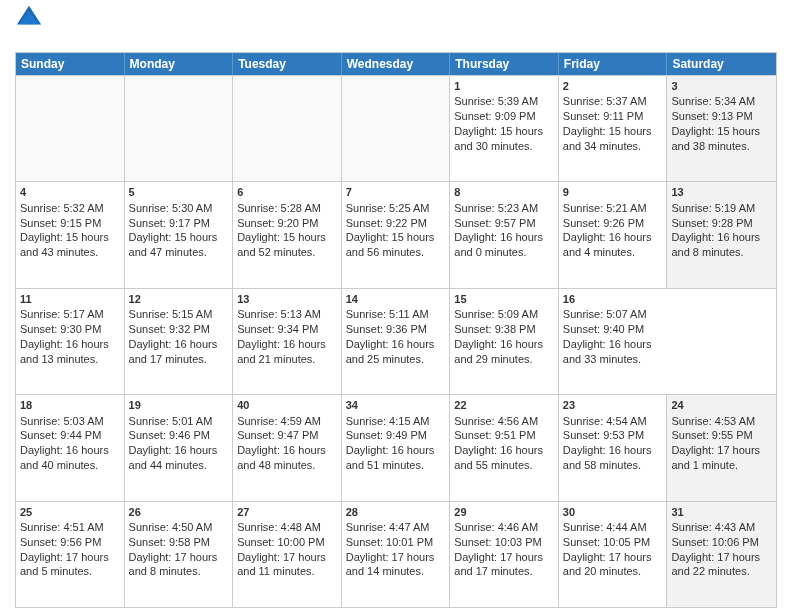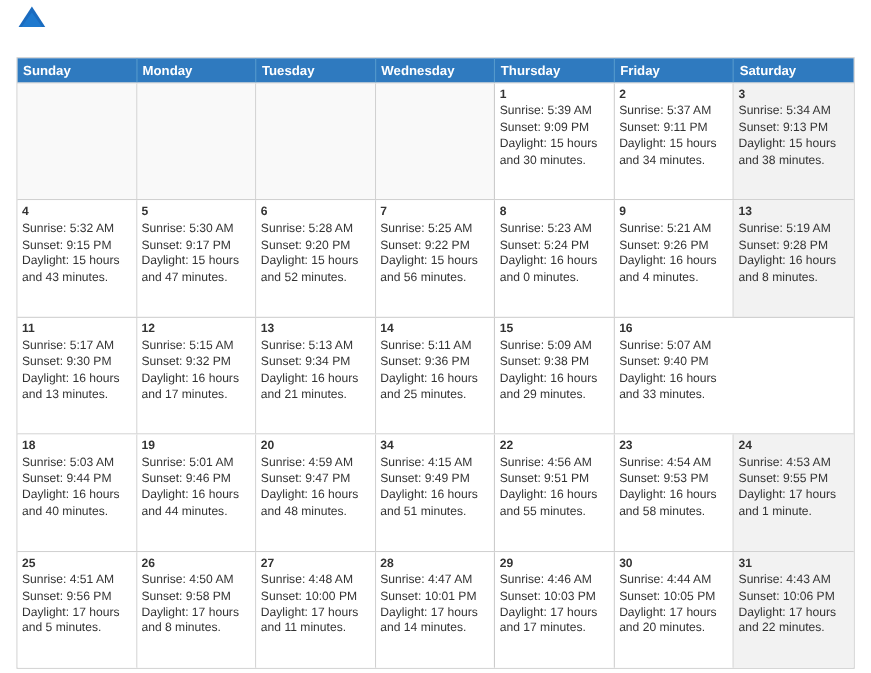--- a/index.html
+++ b/index.html
@@ -200,21 +200,21 @@
           <div class="cal-cell">
             <span class="day-num">7</span>
             <div class="cell-text">Sunrise: 5:25 AM
 Sunset: 9:22 PM
 Daylight: 15 hours
 and 56 minutes.</div>
           </div>
           <div class="cal-cell">
             <span class="day-num">8</span>
             <div class="cell-text">Sunrise: 5:23 AM
-Sunset: 5:24 PM
+Sunset: 9:57 PM
 Daylight: 16 hours
 and 0 minutes.</div>
           </div>
           <div class="cal-cell">
             <span class="day-num">9</span>
             <div class="cell-text">Sunrise: 5:21 AM
 Sunset: 9:26 PM
 Daylight: 16 hours
 and 4 minutes.</div>
           </div>
@@ -279,21 +279,21 @@
 and 40 minutes.</div>
           </div>
           <div class="cal-cell">
             <span class="day-num">19</span>
             <div class="cell-text">Sunrise: 5:01 AM
 Sunset: 9:46 PM
 Daylight: 16 hours
 and 44 minutes.</div>
           </div>
           <div class="cal-cell">
-            <span class="day-num">20</span>
+            <span class="day-num">40</span>
             <div class="cell-text">Sunrise: 4:59 AM
 Sunset: 9:47 PM
 Daylight: 16 hours
 and 48 minutes.</div>
           </div>
           <div class="cal-cell">
             <span class="day-num">34</span>
             <div class="cell-text">Sunrise: 4:15 AM
 Sunset: 9:49 PM
 Daylight: 16 hours

